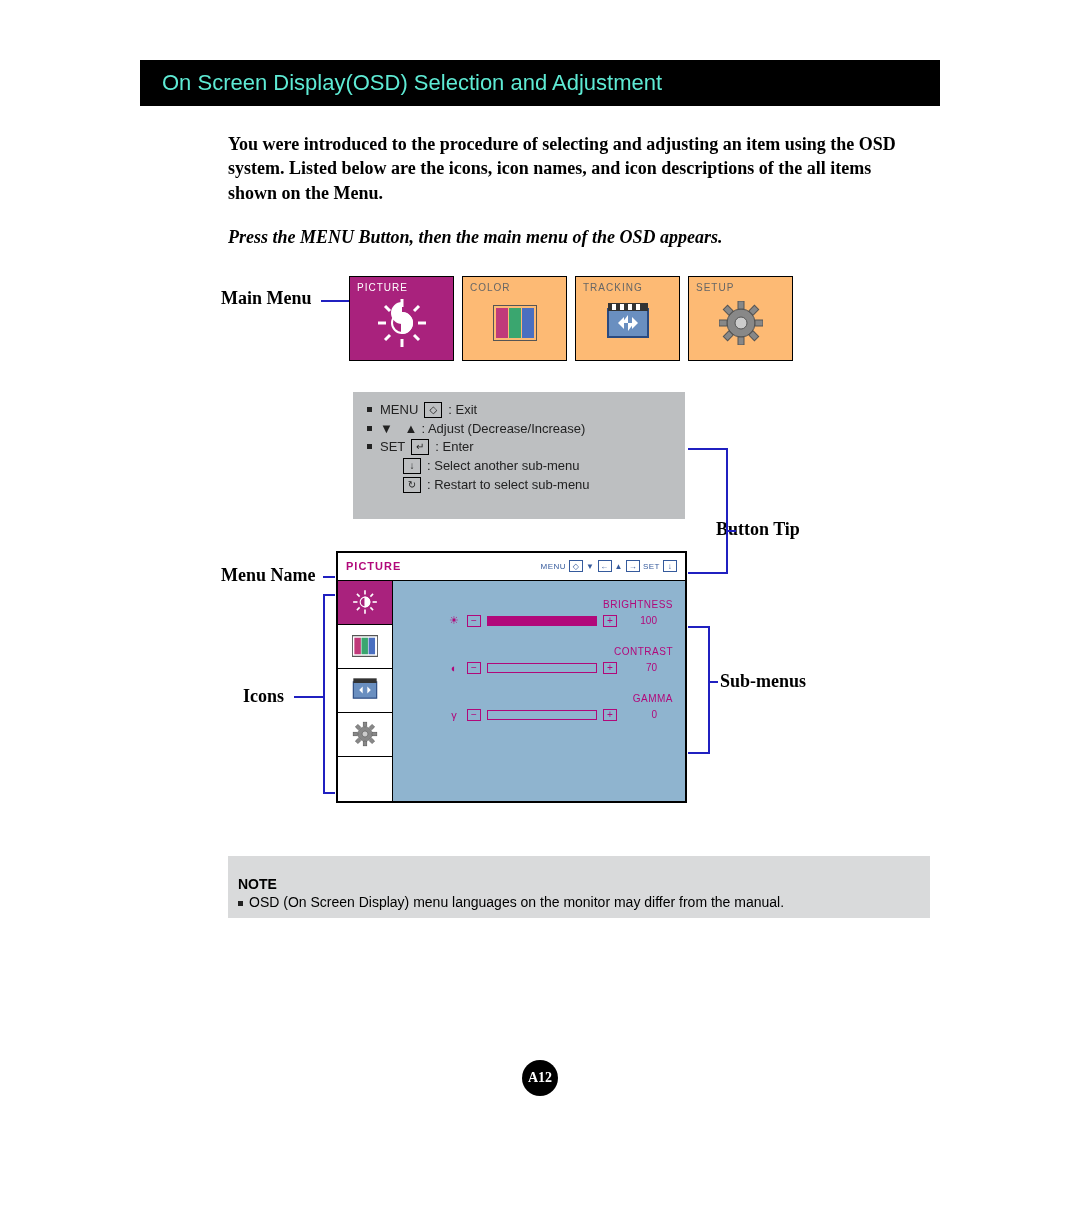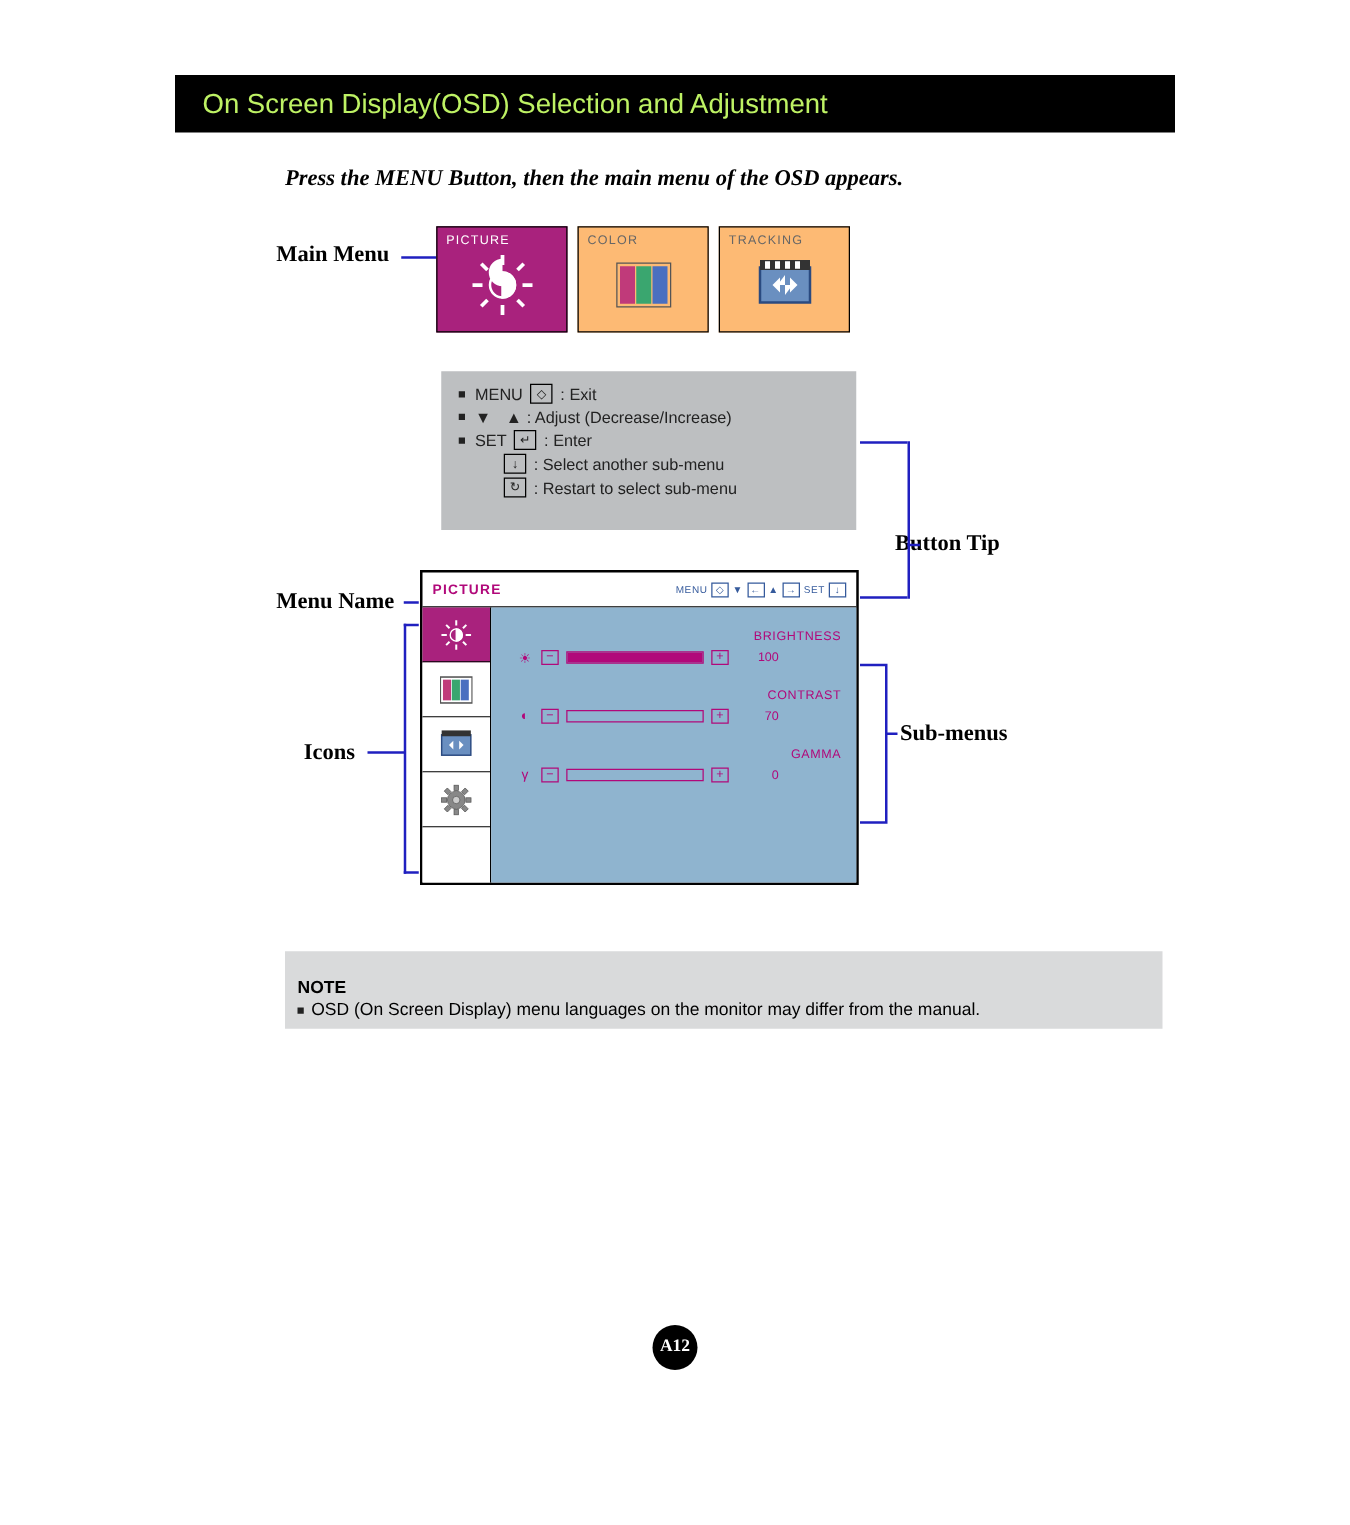--- a/index.html
+++ b/index.html
@@ -8,21 +8,21 @@
     height: 1220px;
     background: #fff;
     font-family: Georgia, 'Times New Roman', serif;
     position: relative;
   }
   .page {
     padding: 60px 140px 40px 140px;
   }
   .title-bar {
     background: #000;
-    color: #bef264;
+    color: #5eead4;
     font-family: Arial, Helvetica, sans-serif;
     font-size: 22px;
     font-weight: 400;
     padding: 10px 22px;
     margin-bottom: 26px;
   }
   .intro {
     font-weight: bold;
     font-size: 18px;
     line-height: 1.35;
@@ -174,21 +174,21 @@
   }
   .icon-cell.active { background: #a9227d; }
   .icon-cell:last-of-type { border-bottom: 1px solid #000; }
   .icon-cell.spacer { flex: 1; border-bottom: none; }
   .content-col {
     flex: 1;
     background: #8fb4cf;
     padding: 18px 12px 10px 20px;
     font-family: Arial, sans-serif;
   }
-  .setting { margin-bottom: 18px; }
+  .setting { margin-bottom: 18px; margin-left: 34px; }
   .setting .name {
     color: #b1087a;
     font-size: 10px;
     letter-spacing: 0.5px;
     margin-bottom: 4px;
   }
   .setting .ctrl {
     display: flex;
     align-items: center;
     gap: 6px;
@@ -256,20 +256,21 @@
   }
 
   
   svg { display: block; }
 </style>
 </head>
 <body>
 
 <div class="page">
   <div class="title-bar">On Screen Display(OSD) Selection and Adjustment</div>
+  <p class="intro">You were introduced to the procedure of selecting and adjusting an item using the OSD system.  Listed below are the icons, icon names, and icon descriptions of the all items shown on the Menu.</p>
   <p class="press">Press the MENU Button, then the main menu of the OSD appears.</p>
 
   <div class="diagram">
 
     <div class="label lbl-main">Main Menu</div>
     <div class="label lbl-menuname">Menu Name</div>
     <div class="label lbl-icons">Icons</div>
     <div class="label lbl-button">Button Tip</div>
     <div class="label lbl-sub">Sub-menus</div>
 
@@ -336,20 +337,39 @@
             <rect x="16" y="1" width="4" height="6" fill="#fff"></rect>
             <rect x="24" y="1" width="4" height="6" fill="#fff"></rect>
             <rect x="32" y="1" width="4" height="6" fill="#fff"></rect>
             <polygon points="24,12 18,20 24,20" fill="#fff"></polygon>
             <polygon points="24,28 30,20 24,20" fill="#fff"></polygon>
             <polygon points="14,20 20,14 20,26" fill="#fff"></polygon>
             <polygon points="34,20 28,14 28,26" fill="#fff"></polygon>
           </svg>
         </div>
       </div>
+      <div class="tab">
+        <div class="tab-label">SETUP</div>
+        <div class="tab-icon">
+          <svg width="44" height="44" viewBox="0 0 44 44">
+            <g fill="#888" stroke="#555" stroke-width="1">
+              <circle cx="22" cy="22" r="14"></circle>
+              <circle cx="22" cy="22" r="6" fill="#ccc"></circle>
+              <rect x="19" y="0" width="6" height="8"></rect>
+              <rect x="19" y="36" width="6" height="8"></rect>
+              <rect x="0" y="19" width="8" height="6"></rect>
+              <rect x="36" y="19" width="8" height="6"></rect>
+              <rect x="19" y="0" width="6" height="8" transform="rotate(45 22 22)"></rect>
+              <rect x="19" y="36" width="6" height="8" transform="rotate(45 22 22)"></rect>
+              <rect x="0" y="19" width="8" height="6" transform="rotate(45 22 22)"></rect>
+              <rect x="36" y="19" width="8" height="6" transform="rotate(45 22 22)"></rect>
+            </g>
+          </svg>
+        </div>
+      </div>
     </div>
 
     <div class="tipbox">
       <div class="row">
         <span class="sq"></span>
         <span>MENU</span>
         <span class="keybox">◇</span>
         <span>: Exit</span>
       </div>
       <div class="row">

